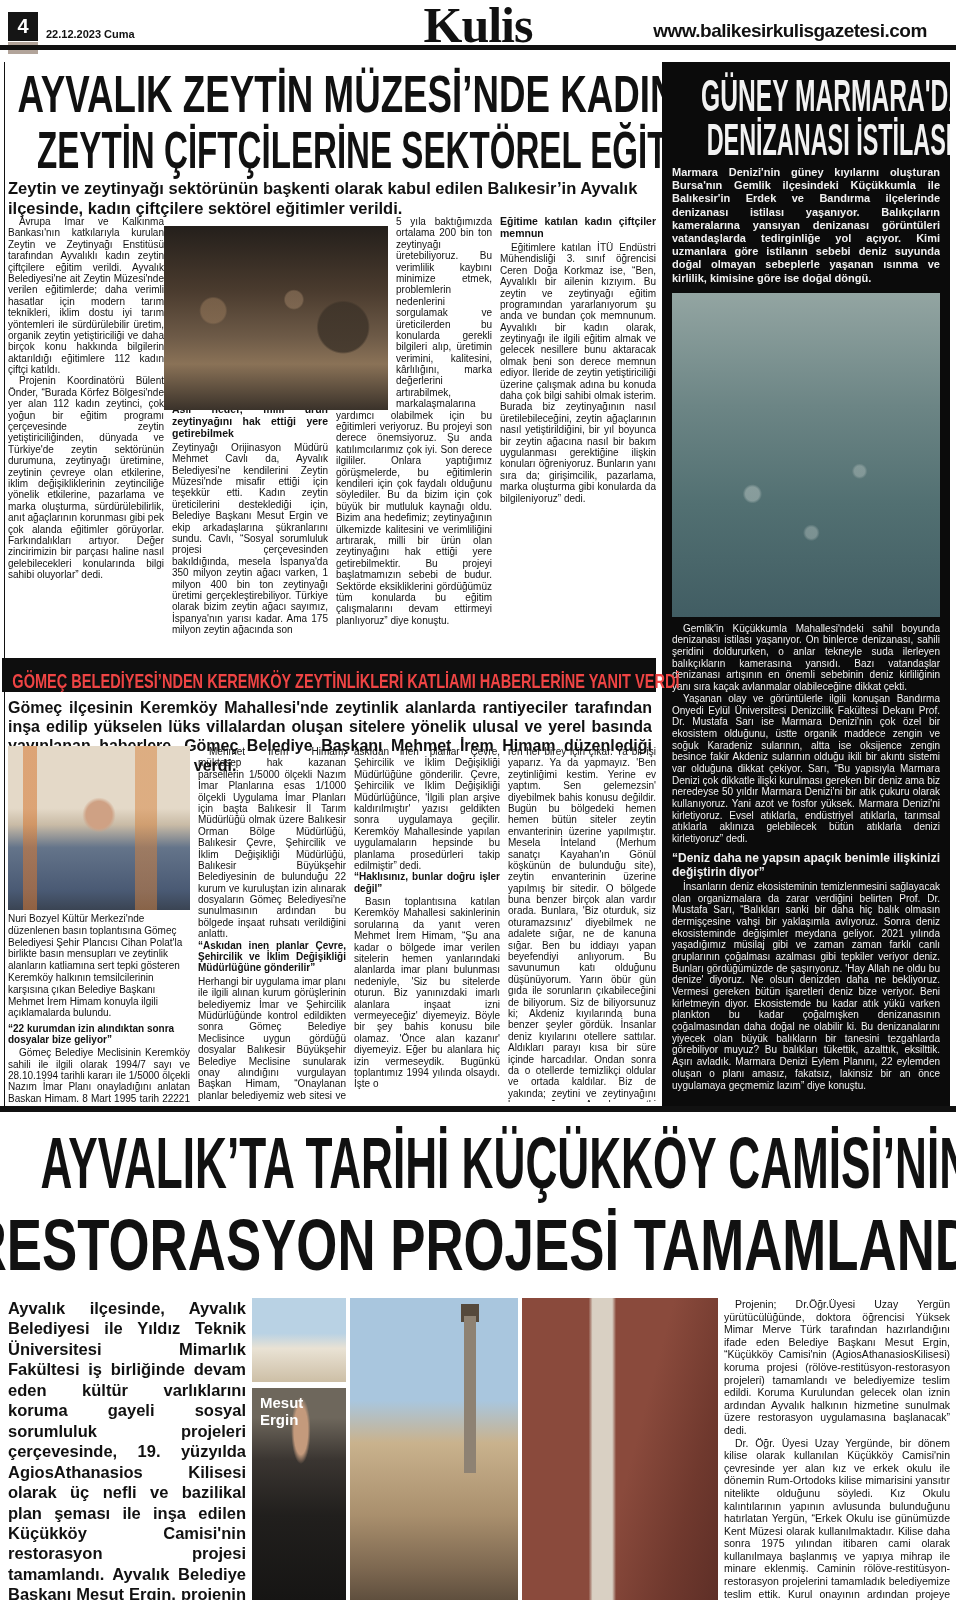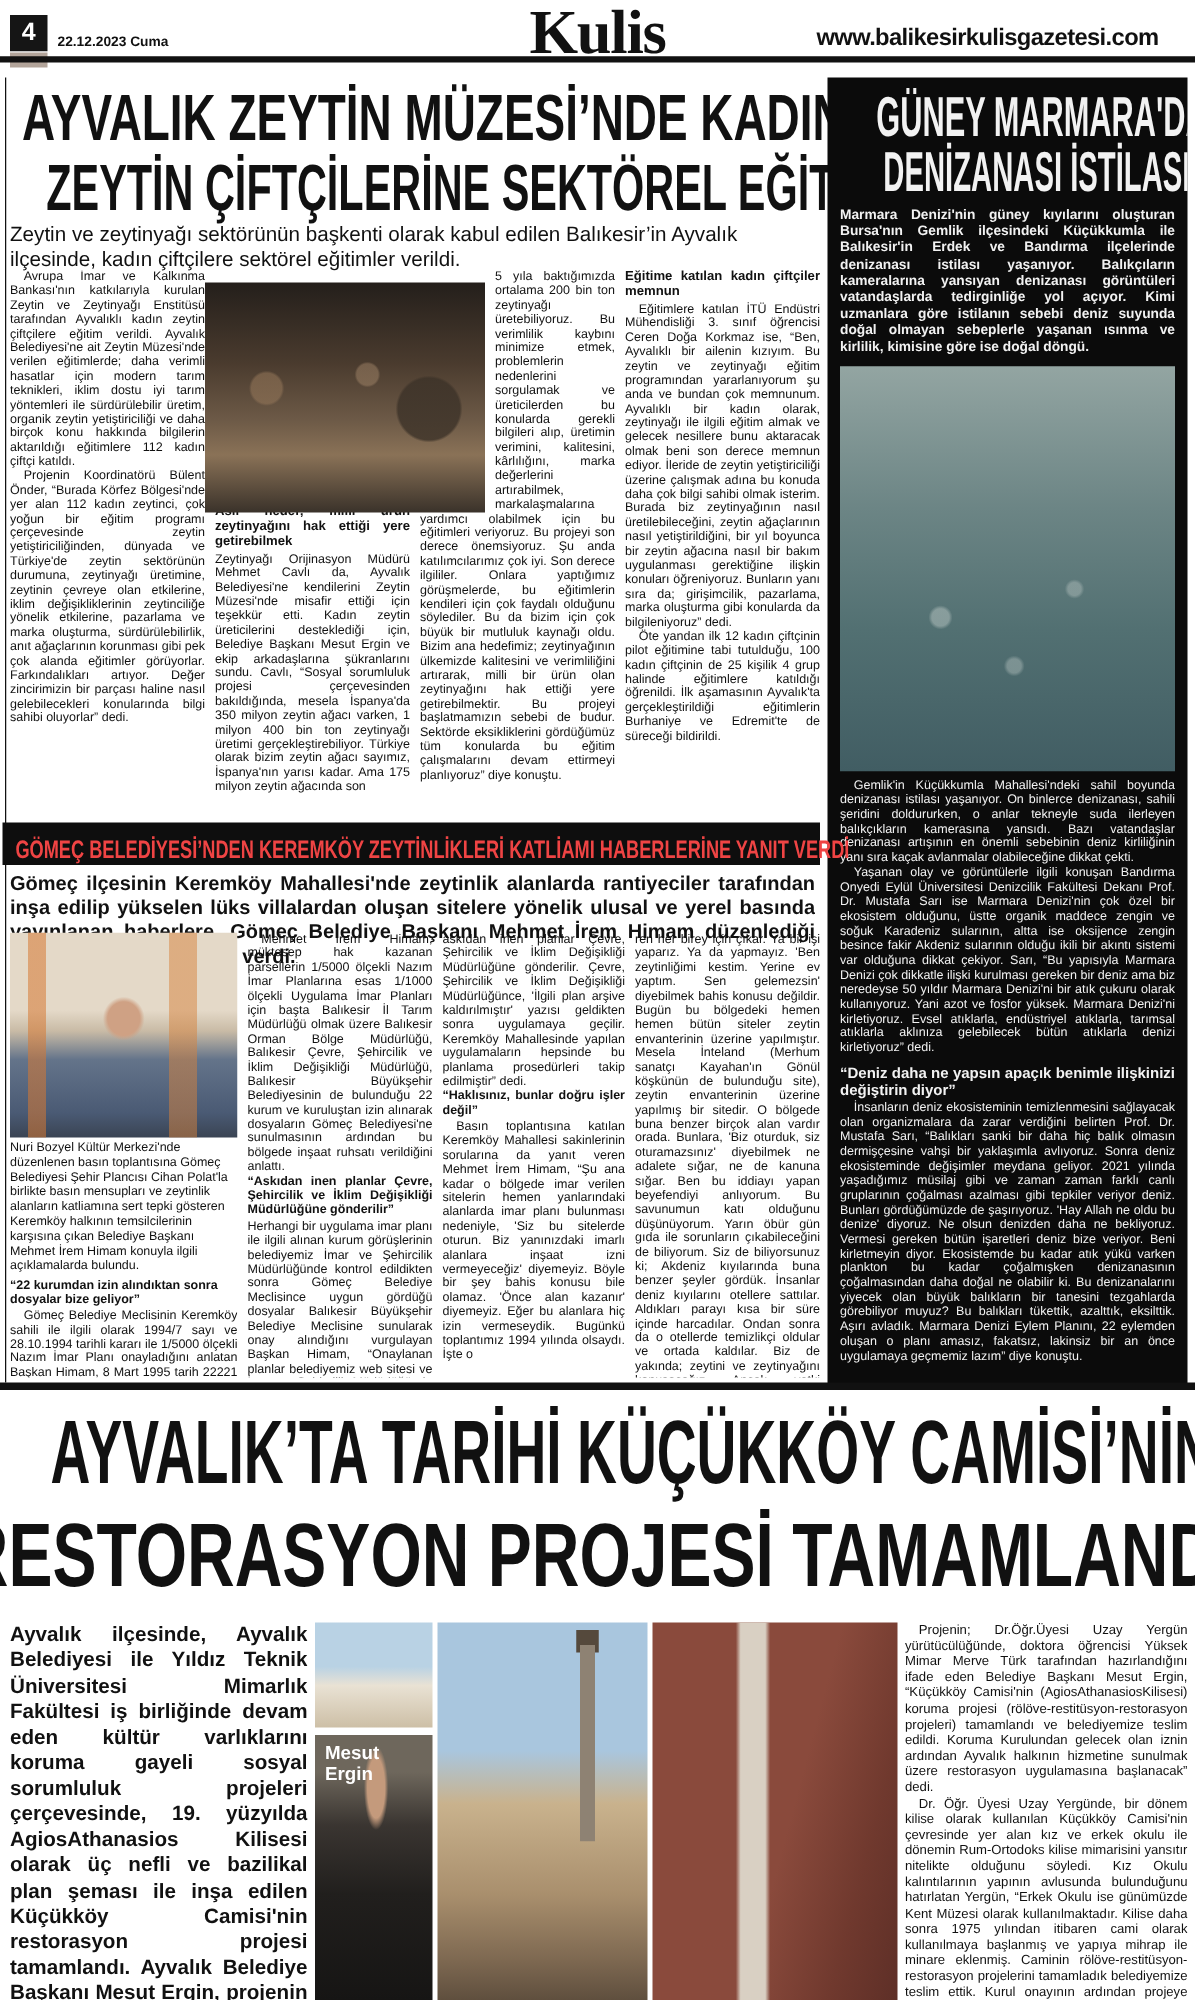--- a/index.html
+++ b/index.html
@@ -68,39 +68,38 @@
 
 <div class="abs rule" style="left:4px;top:62px;width:1px;height:1044px;"></div>
 
 <div class="abs cond" style="left:24px;top:64px;width:646px;height:56px;font-size:36px;">
   <span style="transform:scale(1.02,1.45);">AYVALIK ZEYTİN MÜZESİ’NDE KADIN</span>
 </div>
 <div class="abs cond" style="left:8px;top:120px;width:646px;height:56px;font-size:36px;">
   <span style="transform:scale(0.92,1.45);">ZEYTİN ÇİFTÇİLERİNE SEKTÖREL EĞİTİM</span>
 </div>
 
-<div class="abs" style="left:8px;top:178px;width:642px;font-size:16.5px;font-weight:normal;line-height:1.22;">Zeytin ve zeytinyağı sektörünün başkenti olarak kabul edilen Balıkesir’in Ayvalık ilçesinde, kadın çiftçilere sektörel eğitimler verildi.</div>
+<div class="abs" style="left:8px;top:178px;width:642px;font-size:16.5px;font-weight:bold;line-height:1.22;">Zeytin ve zeytinyağı sektörünün başkenti olarak kabul edilen Balıkesir’in Ayvalık ilçesinde, kadın çiftçilere sektörel eğitimler verildi.</div>
 
 <div class="abs" style="left:8px;top:216px;width:648px;height:424px;">
   <div class="abs jtext" style="left:0;top:0;width:156px;height:424px;font-size:10px;line-height:1.14;">
     <p class="ind">Avrupa İmar ve Kalkınma Bankası'nın katkılarıyla kurulan Zeytin ve Zeytinyağı Enstitüsü tarafından Ayvalıklı kadın zeytin çiftçilere eğitim verildi. Ayvalık Belediyesi'ne ait Zeytin Müzesi'nde verilen eğitimlerde; daha verimli hasatlar için modern tarım teknikleri, iklim dostu iyi tarım yöntemleri ile sürdürülebilir üretim, organik zeytin yetiştiriciliği ve daha birçok konu hakkında bilgilerin aktarıldığı eğitimlere 112 kadın çiftçi katıldı.</p>
     <p class="ind">Projenin Koordinatörü Bülent Önder, “Burada Körfez Bölgesi'nde yer alan 112 kadın zeytinci, çok yoğun bir eğitim programı çerçevesinde zeytin yetiştiriciliğinden, dünyada ve Türkiye'de zeytin sektörünün durumuna, zeytinyağı üretimine, zeytinin çevreye olan etkilerine, iklim değişikliklerinin zeytinciliğe yönelik etkilerine, pazarlama ve marka oluşturma, sürdürülebilirlik, anıt ağaçlarının korunması gibi pek çok alanda eğitimler görüyorlar. Farkındalıkları artıyor. Değer zincirimizin bir parçası haline nasıl gelebilecekleri konularında bilgi sahibi oluyorlar” dedi.</p>
   </div>
   <div class="abs jtext" style="left:164px;top:0;width:156px;height:424px;font-size:10px;line-height:1.14;padding-top:188px;box-sizing:border-box;">
     <p class="subhd" style="font-size:10.5px;">Asıl hedef; milli ürün zeytinyağını hak ettiği yere getirebilmek</p>
     <p class="noind">Zeytinyağı Orijinasyon Müdürü Mehmet Cavlı da, Ayvalık Belediyesi'ne kendilerini Zeytin Müzesi'nde misafir ettiği için teşekkür etti. Kadın zeytin üreticilerini desteklediği için, Belediye Başkanı Mesut Ergin ve ekip arkadaşlarına şükranlarını sundu. Cavlı, “Sosyal sorumluluk projesi çerçevesinden bakıldığında, mesela İspanya'da 350 milyon zeytin ağacı varken, 1 milyon 400 bin ton zeytinyağı üretimi gerçekleştirebiliyor. Türkiye olarak bizim zeytin ağacı sayımız, İspanya'nın yarısı kadar. Ama 175 milyon zeytin ağacında son</p>
   </div>
   <div class="abs jtext" style="left:328px;top:0;width:156px;height:424px;font-size:10px;line-height:1.14;">
     <div style="float:left;width:60px;height:190px;"></div>
     <p class="noind">5 yıla baktığımızda ortalama 200 bin ton zeytinyağı üretebiliyoruz. Bu verimlilik kaybını minimize etmek, problemlerin nedenlerini sorgulamak ve üreticilerden bu konularda gerekli bilgileri alıp, üretimin verimini, kalitesini, kârlılığını, marka değerlerini artırabilmek, markalaşmalarına yardımcı olabilmek için bu eğitimleri veriyoruz. Bu projeyi son derece önemsiyoruz. Şu anda katılımcılarımız çok iyi. Son derece ilgililer. Onlara yaptığımız görüşmelerde, bu eğitimlerin kendileri için çok faydalı olduğunu söylediler. Bu da bizim için çok büyük bir mutluluk kaynağı oldu. Bizim ana hedefimiz; zeytinyağının ülkemizde kalitesini ve verimliliğini artırarak, milli bir ürün olan zeytinyağını hak ettiği yere getirebilmektir. Bu projeyi başlatmamızın sebebi de budur. Sektörde eksikliklerini gördüğümüz tüm konularda bu eğitim çalışmalarını devam ettirmeyi planlıyoruz” diye konuştu.</p>
   </div>
   <div class="abs jtext" style="left:492px;top:0;width:156px;height:424px;font-size:10px;line-height:1.14;">
     <p class="subhd" style="font-size:10.5px;">Eğitime katılan kadın çiftçiler memnun</p>
     <p class="ind">Eğitimlere katılan İTÜ Endüstri Mühendisliği 3. sınıf öğrencisi Ceren Doğa Korkmaz ise, “Ben, Ayvalıklı bir ailenin kızıyım. Bu zeytin ve zeytinyağı eğitim programından yararlanıyorum şu anda ve bundan çok memnunum. Ayvalıklı bir kadın olarak, zeytinyağı ile ilgili eğitim almak ve gelecek nesillere bunu aktaracak olmak beni son derece memnun ediyor. İleride de zeytin yetiştiriciliği üzerine çalışmak adına bu konuda daha çok bilgi sahibi olmak isterim. Burada biz zeytinyağının nasıl üretilebileceğini, zeytin ağaçlarının nasıl yetiştirildiğini, bir yıl boyunca bir zeytin ağacına nasıl bir bakım uygulanması gerektiğine ilişkin konuları öğreniyoruz. Bunların yanı sıra da; girişimcilik, pazarlama, marka oluşturma gibi konularda da bilgileniyoruz” dedi.</p>
-    <p class="ind">Öte yandan ilk 12 kadın çiftçinin pilot eğitimine tabi tutulduğu, 100 kadın çiftçinin de 25 kişilik 4 grup halinde eğitimlere katıldığı öğrenildi. İlk aşamasının Ayvalık'ta gerçekleştirildiği eğitimlerin Burhaniye ve Edremit'te de süreceği bildirildi.</p>
   </div>
 </div>
 <div class="abs photo ph-training" style="left:164px;top:226px;width:224px;height:184px;"></div>
 
 <div class="abs blackbox" style="left:662px;top:62px;width:288px;height:1050px;padding:8px 10px;box-sizing:border-box;overflow:hidden;">
   <div class="cond" style="height:44px;font-size:30px;">
     <span style="transform:scale(0.82,1.5);">GÜNEY MARMARA'DA</span>
   </div>
   <div class="cond" style="height:48px;font-size:30px;">
     <span style="transform:scale(0.78,1.5);">DENİZANASI İSTİLASI</span>

